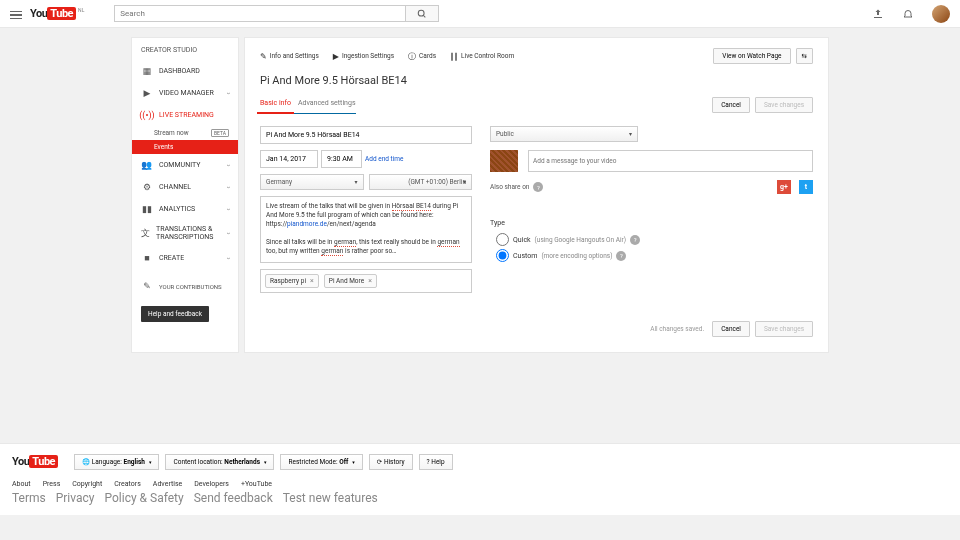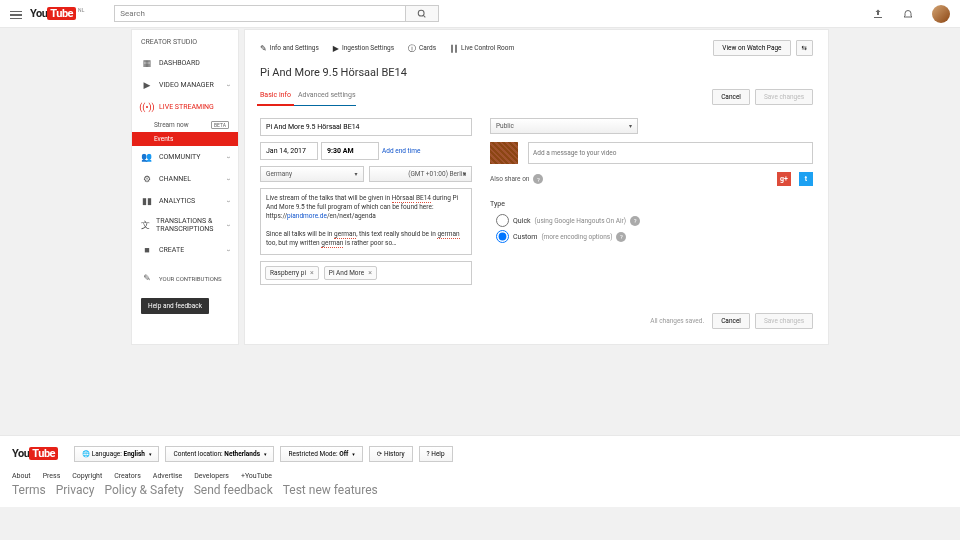--- a/index.html
+++ b/index.html
@@ -10,21 +10,21 @@
 .logo{display:flex;align-items:center;position:relative}
 .logo-you{font-weight:bold;font-size:11px;color:#222;letter-spacing:-0.5px}
 .logo-tube{background:#e62117;color:#fff;font-weight:bold;font-size:11px;padding:0 3px;border-radius:2px;margin-left:0;letter-spacing:-0.5px}
 .logo-nl{font-size:5px;color:#888;margin-left:2px;align-self:flex-start}
 .search-wrap{margin-left:30px;display:flex}
 .search-input{width:292px;height:17px;border:1px solid #ccc;padding:0 5px;font-size:8px;color:#888}
 .search-btn{width:33px;height:17px;border:1px solid #ccc;border-left:none;background:#f8f8f8;cursor:pointer;display:flex;align-items:center;justify-content:center}
 .top-right{margin-left:auto;display:flex;align-items:center;gap:18px}
 .top-icon{width:12px;height:12px;cursor:pointer;display:flex;align-items:center;justify-content:center;color:#666}
 .avatar{width:18px;height:18px;border-radius:50%;background:linear-gradient(135deg,#d4a574,#8b4513);overflow:hidden}
-.main{display:flex;justify-content:center;padding:1px 0 30px}
+.main{display:flex;justify-content:center;padding:9px 0 30px}
 .sidebar{width:108px;background:#fff;border:1px solid #e8e8e8;margin-right:5px}
 .sb-title{padding:8px 9px 6px;font-size:7px;color:#555}
 .sb-item{display:flex;align-items:center;padding:6px 9px;font-size:7px;color:#333;cursor:pointer;position:relative}
 .sb-item.expandable::after{content:"›";position:absolute;right:9px;transform:rotate(90deg);color:#888;font-size:8px}
 .sb-icon{width:12px;height:10px;margin-right:6px;display:flex;align-items:center;justify-content:center;color:#555;font-size:9px}
 .sb-live{color:#e62117}
 .sb-live .sb-icon{color:#e62117}
 .sb-sub{padding:3px 9px 3px 22px;font-size:6.5px;color:#555;cursor:pointer;display:flex;align-items:center}
 .sb-sub.active{background:#e62117;color:#fff}
 .beta-badge{border:1px solid #999;font-size:5px;padding:0 2px;margin-left:auto;color:#666;border-radius:1px}
@@ -60,21 +60,21 @@
 .tag-x{margin-left:4px;color:#888;cursor:pointer;font-size:7px}
 .privacy-sel{width:148px;margin-bottom:8px}
 .thumb-row{display:flex;gap:10px}
 .thumb{width:28px;height:22px;background:repeating-linear-gradient(45deg,#8b4513,#8b4513 2px,#a0522d 2px,#a0522d 4px)}
 .msg-input{flex:1;border:1px solid #ccc;padding:4px;font-size:6.5px;color:#aaa;height:22px}
 .share-row{display:flex;align-items:center;font-size:6.5px;color:#555;margin-top:8px;gap:4px}
 .help-icon{width:10px;height:10px;border-radius:50%;background:#aaa;color:#fff;display:inline-flex;align-items:center;justify-content:center;font-size:6px;cursor:pointer}
 .social{width:14px;height:14px;display:inline-flex;align-items:center;justify-content:center;color:#fff;font-size:7px;font-weight:bold;margin-left:4px;cursor:pointer}
 .gplus{background:#dd4b39}
 .twitter{background:#1da1f2}
-.type-sec{margin-top:14px}
+.type-sec{margin-top:25px}
 .type-title{font-size:7px;color:#333;margin-bottom:6px}
 .radio-row{display:flex;align-items:center;font-size:7px;margin:3px 0 3px 6px;gap:4px;color:#333}
 .radio-row input{margin:0}
 .paren{color:#888;font-size:6.5px}
 .footer-actions{display:flex;justify-content:flex-end;align-items:center;margin-top:28px;gap:5px}
 .saved-text{font-size:6.5px;color:#999;margin-right:3px}
 .btn-save{color:#bbb}
 .page-footer{background:#fff;border-top:1px solid #e8e8e8;padding:10px 12px;margin-top:60px}
 .pf-row1{display:flex;align-items:center;gap:6px}
 .pf-btn{border:1px solid #ccc;background:linear-gradient(#fff,#f5f5f5);padding:3px 7px;font-size:6.5px;cursor:pointer;border-radius:0;position:relative}
@@ -207,21 +207,21 @@
         <button class="btn">Cancel</button>
         <button class="btn btn-save">Save changes</button>
       </div>
     </div>
 
     <div class="form-area">
       <div class="col-left">
         <input class="input" value="Pi And More 9.5 Hörsaal BE14" style="">
         <div class="row-dt">
           <input class="input" style="width: 58px;" value="Jan 14, 2017">
-          <input class="input" style="width: 58px; font-weight: bold;" value="9:30 AM">
+          <input class="input" style="width: 41px;" value="9:30 AM">
           <span class="end-time">Add end time</span>
         </div>
         <div class="row-tz">
           <button class="select" style="flex:1">Germany</button>
           <button class="select" style="flex:1;text-align:right">(GMT +01:00) Berlin</button>
         </div>
         <div class="textarea">Live stream of the talks that will be given in <span class="under-red">Hörsaal</span> <span class="under-red">BE14</span> during Pi And More 9.5 the full program of which can be found here: https://<a>piandmore.de</a>/en/next/agenda<br><br>Since all talks will be in <span class="under-red">german</span>, this text really should be in <span class="under-red">german</span> too, but my written <span class="under-red">german</span> is rather poor so…</div>
         <div class="tags">
           <span class="tag">
               <span>Raspberry pi</span>

